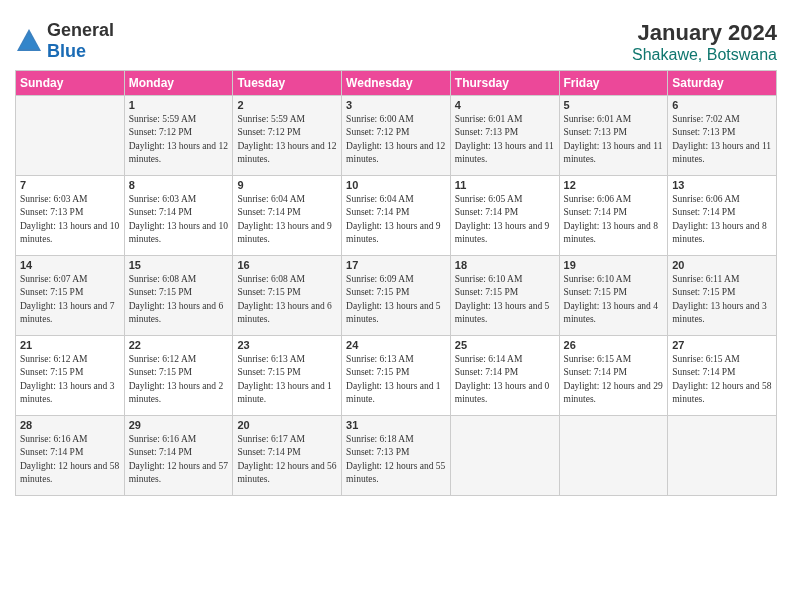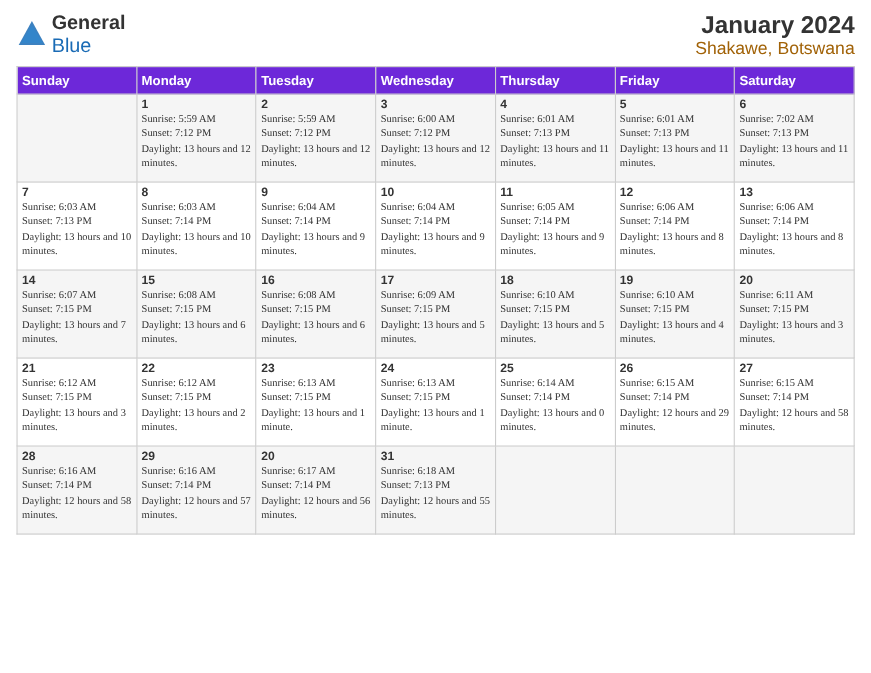--- a/index.html
+++ b/index.html
@@ -6,20 +6,21 @@
     body {
       width: 792px;
       height: 612px;
       font-family: Arial, sans-serif;
       background: #fff;
       overflow: hidden;
     }
     .container {
       width: 792px;
       padding: 10px 15px;
+      margin-top: 10px;
     }
     .header-row {
       display: flex;
       justify-content: space-between;
       align-items: flex-start;
       margin-bottom: 6px;
     }
     .logo {
       display: flex;
       align-items: center;
@@ -32,29 +33,29 @@
     .title-block {
       text-align: right;
     }
     .title-month {
       font-size: 22px;
       font-weight: bold;
       color: #333;
     }
     .title-location {
       font-size: 16px;
-      color: #a16207;
+      color: #0f766e;
     }
     table {
       width: 100%;
       border-collapse: collapse;
       table-layout: fixed;
     }
     thead tr th {
-      background-color: #6d28d9;
+      background-color: #ec4899;
       color: #fff;
       font-size: 12px;
       font-weight: bold;
       padding: 5px 4px;
       text-align: left;
       border: 1px solid #ccc;
     }
     tbody tr td {
       border: 1px solid #ccc;
       vertical-align: top;
@@ -85,21 +86,21 @@
 
 <div class="container">
   <div class="header-row">
     <div class="logo">
       <svg class="logo-icon" viewBox="0 0 28 28" xmlns="http://www.w3.org/2000/svg">
         <polygon points="14,2 26,24 2,24" fill="#1a6bb5" opacity="0.85"></polygon>
         <polygon points="14,6 24,22 4,22" fill="#2a8ad4" opacity="0.5"></polygon>
       </svg>
       <div>
         <span style="font-size:18px;font-weight:bold;color:#333;">General</span><br>
-        <span style="font-size:18px;font-weight:normal;color:#1a6bb5;">Blue</span>
+        <span style="font-size:18px;font-weight:bold;color:#1a6bb5;">Blue</span>
       </div>
     </div>
     <div class="title-block">
       <div class="title-month">January 2024</div>
       <div class="title-location">Shakawe, Botswana</div>
     </div>
   </div>
 
   <table>
     <thead>

